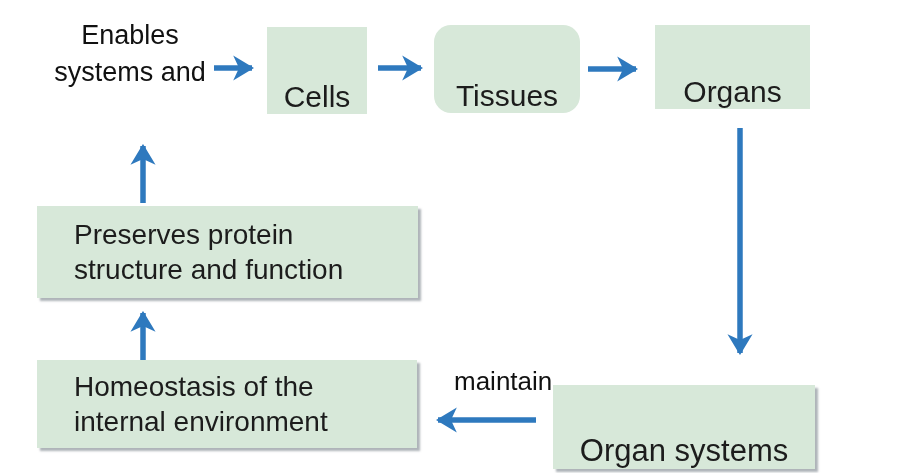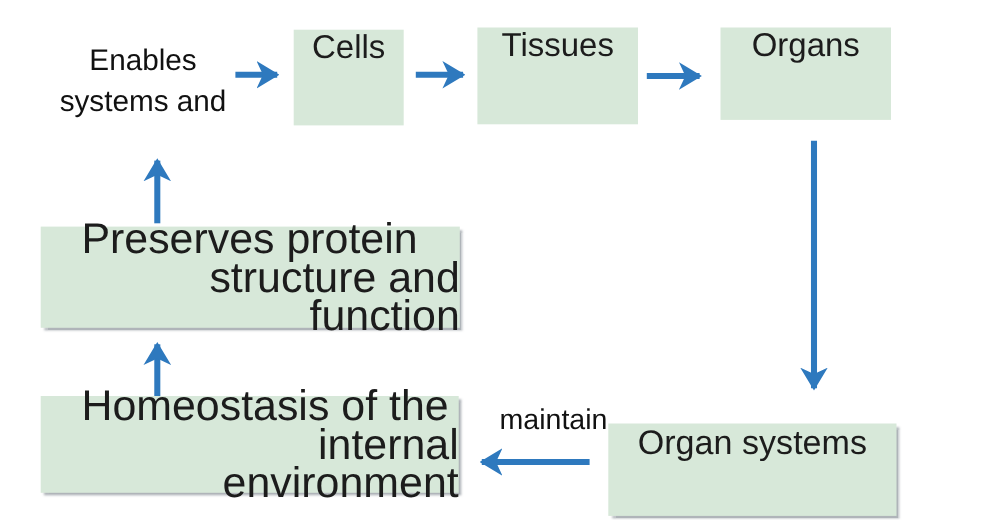--- a/index.html
+++ b/index.html
@@ -28,51 +28,50 @@
     stroke: var(--arrow);
     stroke-width: 5.5;
     fill: none;
   }
   .arrowhead-shape { fill: var(--arrow); }
   .box {
     position: absolute;
     background: var(--box-fill);
     color: var(--text);
     display: flex;
-    align-items: flex-start;
+    align-items: flex-end;
     justify-content: center;
     text-align: center;
   }
   .box-cells    { left: 267px; top: 27px; width: 100px; height: 87px; font-size: 30px; }
-  .box-tissues  { left: 434px; top: 25px; width: 146px; height: 88px; font-size: 30px; }
+  .box-tissues  { left: 434px; top: 25px; width: 146px; height: 88px; font-size: 30px; border-radius: 17px; }
   .box-organs   { left: 655px; top: 25px; width: 155px; height: 84px; font-size: 30px; }
   .box-organ-systems {
     left: 553px; top: 385px; width: 262px; height: 84px; font-size: 31px;
     box-shadow: 3px 3px 2px rgba(95,105,115,0.5);
   }
   .box-multiline {
     flex-direction: column;
     align-items: flex-start;
     justify-content: center;
     text-align: right;
     padding-left: 37px;
-    font-size: 39px;
+    font-size: 28px;
     line-height: 35px;
     box-shadow: 3px 3px 2px rgba(95,105,115,0.5);
   }
   .box-preserves   { left: 37px; top: 206px; width: 381px; height: 92px; }
   .box-homeostasis { left: 37px; top: 360px; width: 380px; height: 88px; }
   .enables-label {
     position: absolute;
     left: 45px; top: 17px; width: 170px;
     color: #111;
     font-size: 27px;
     line-height: 37px;
     text-align: center;
-    margin-top: 20px;
   }
   .maintain-label {
     position: absolute;
     left: 454px; top: 366px;
     color: #111;
     font-size: 26px;
   }
 </style>
 </head>
 <body>

